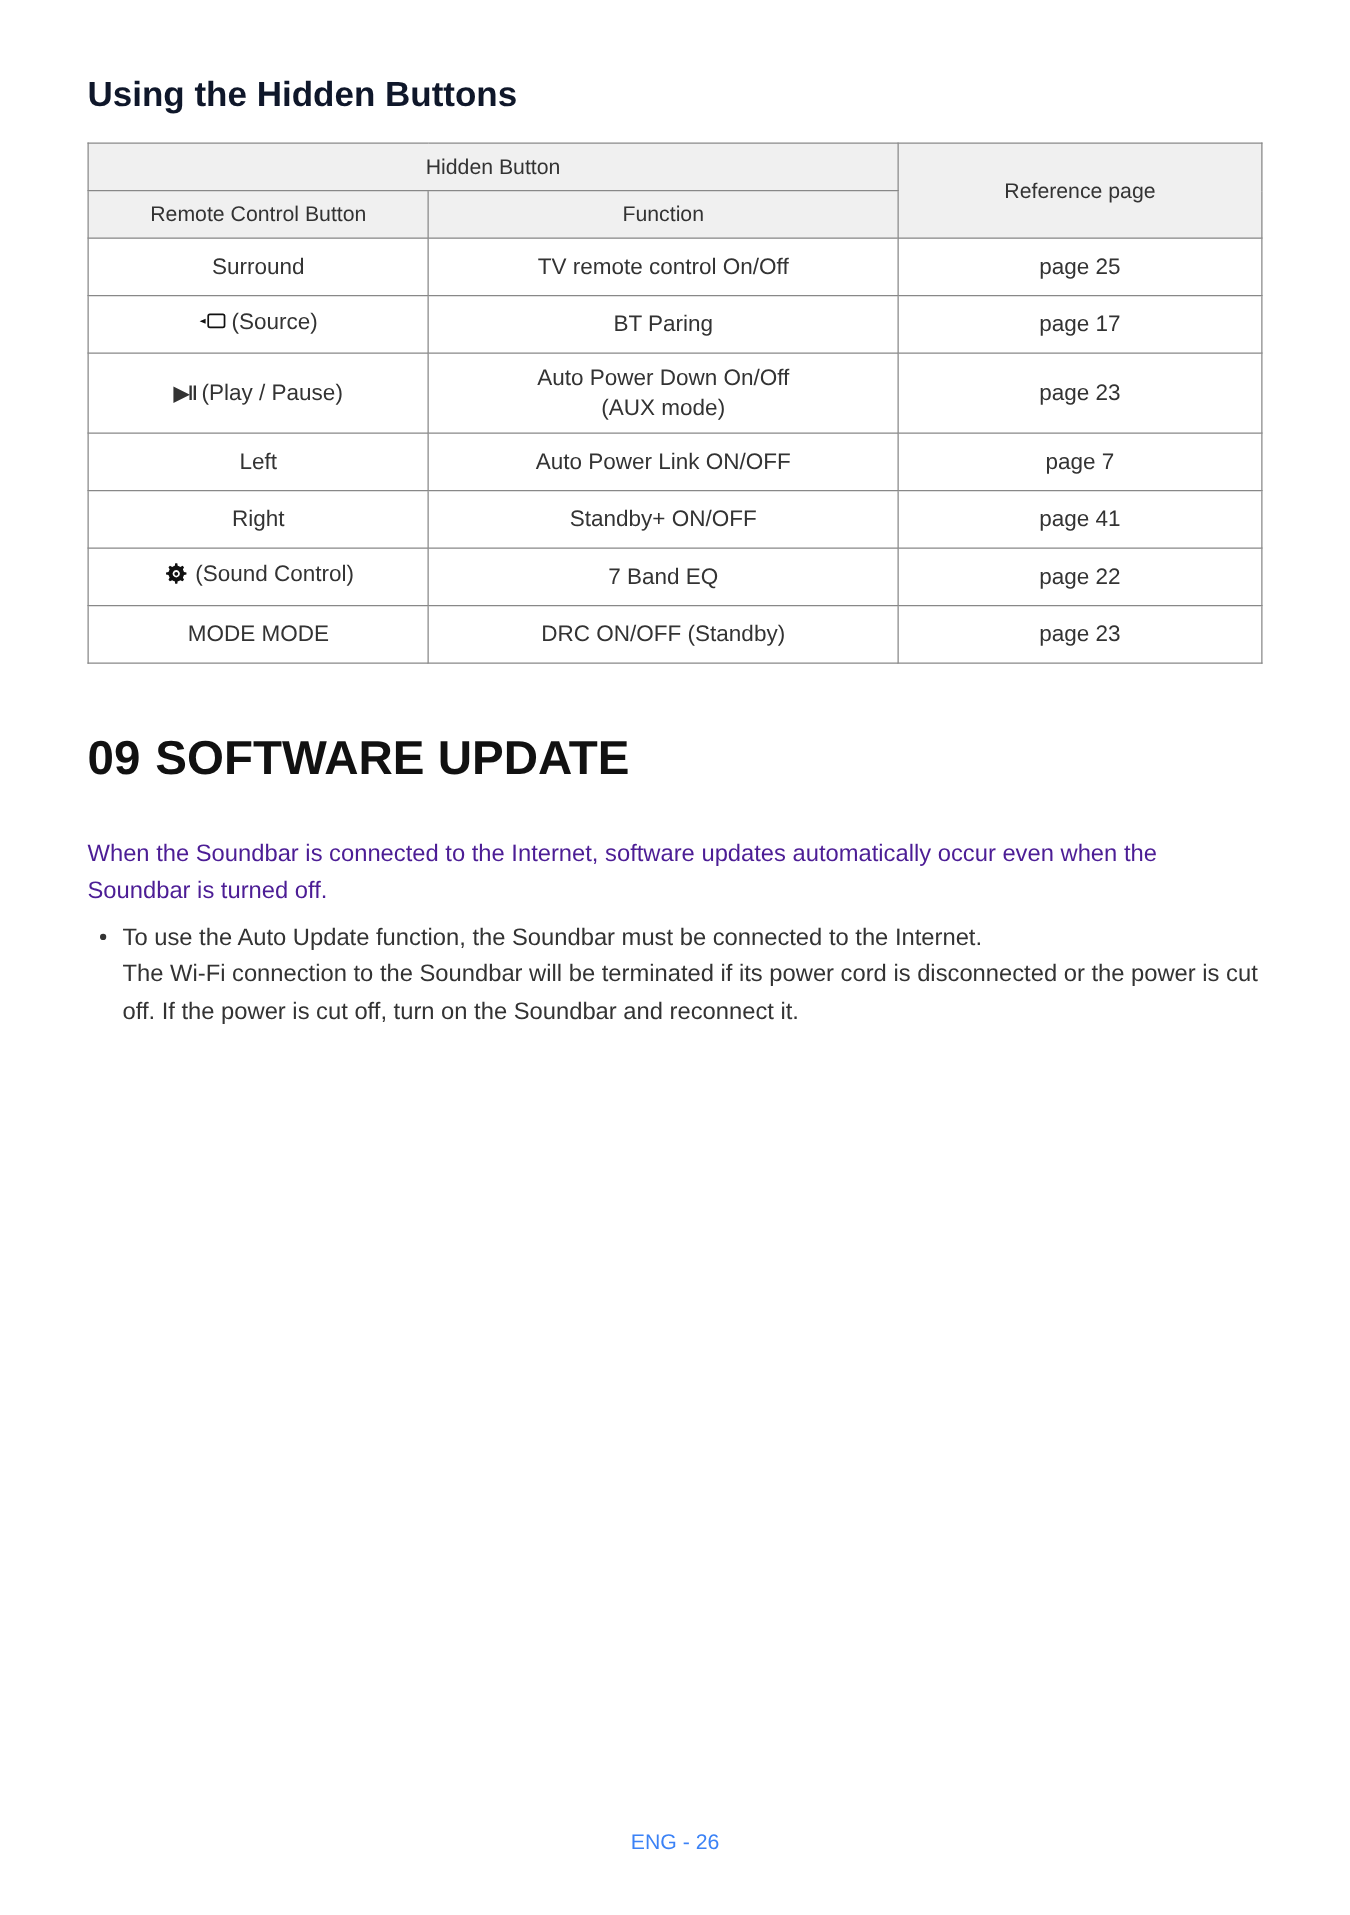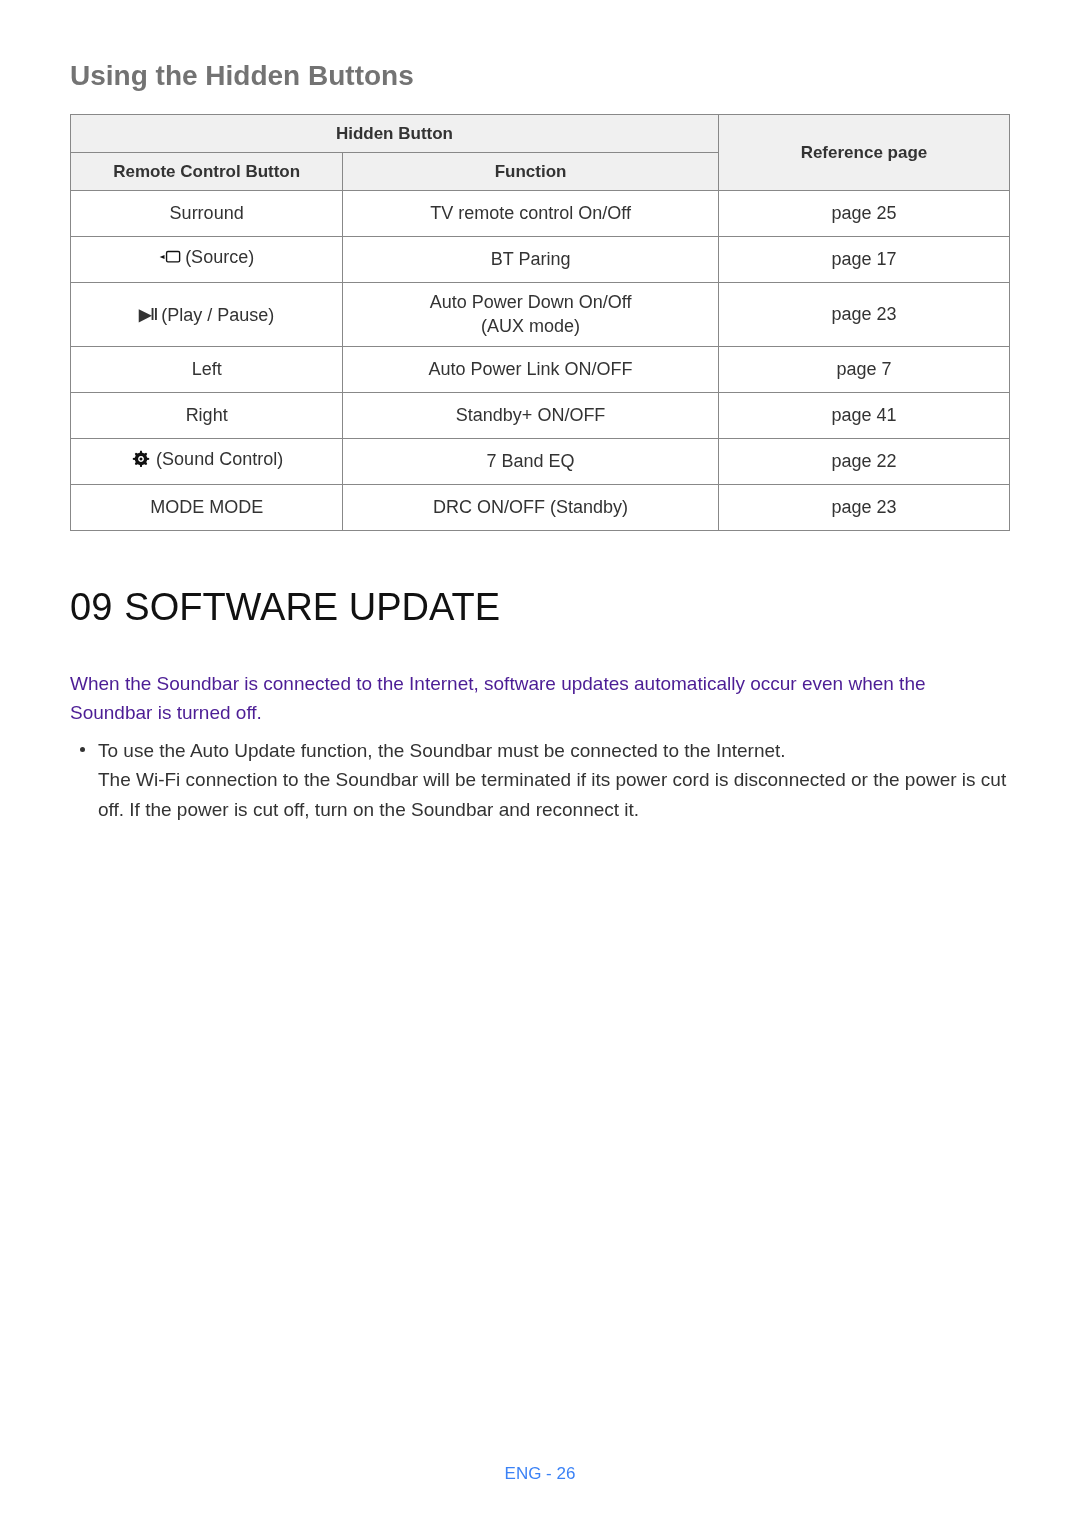--- a/index.html
+++ b/index.html
@@ -13,54 +13,54 @@
       color: #202020;
       width: 1080px;
       height: 1532px;
       padding: 60px 70px 50px 70px;
       position: relative;
     }
     .section-heading {
       font-size: 28px;
       font-weight: 700;
       margin-bottom: 22px;
-      color: #737373;
+      color: #0f172a;
     }
     table {
       width: 100%;
       border-collapse: collapse;
       border: 1px solid #888;
       margin-bottom: 55px;
     }
     th, td {
       border: 1px solid #888;
       text-align: center;
       vertical-align: middle;
       font-size: 18px;
       color: #333;
     }
     th {
       background: #f0f0f0;
-      font-weight: 700;
+      font-weight: 400;
       height: 38px;
       font-size: 17px;
     }
     td {
       height: 46px;
       font-weight: 400;
     }
     td.tall {
       height: 64px;
     }
     .col-remote { width: 29%; }
     .col-func   { width: 40%; }
     .col-ref    { width: 31%; }
     .chapter-heading {
       font-size: 38px;
-      font-weight: 400;
+      font-weight: 700;
       color: #111;
       margin-bottom: 40px;
       letter-spacing: 0;
     }
     .chapter-heading .num {
       display: inline-block;
       margin-right: 12px;
     }
     .body-text {
       font-size: 19px;
@@ -92,21 +92,21 @@
       position: absolute;
       bottom: 48px;
       left: 0;
       width: 100%;
       text-align: center;
       font-size: 17px;
       color: #3b82f6;
     }
     .icon-inline {
       display: inline-flex;
-      align-items: flex-start;
+      align-items: center;
       justify-content: center;
       gap: 4px;
     }
     .icon-inline svg {
       width: 22px;
       height: 20px;
       fill: #111;
       vertical-align: middle;
     }
     .playpause-glyph {

